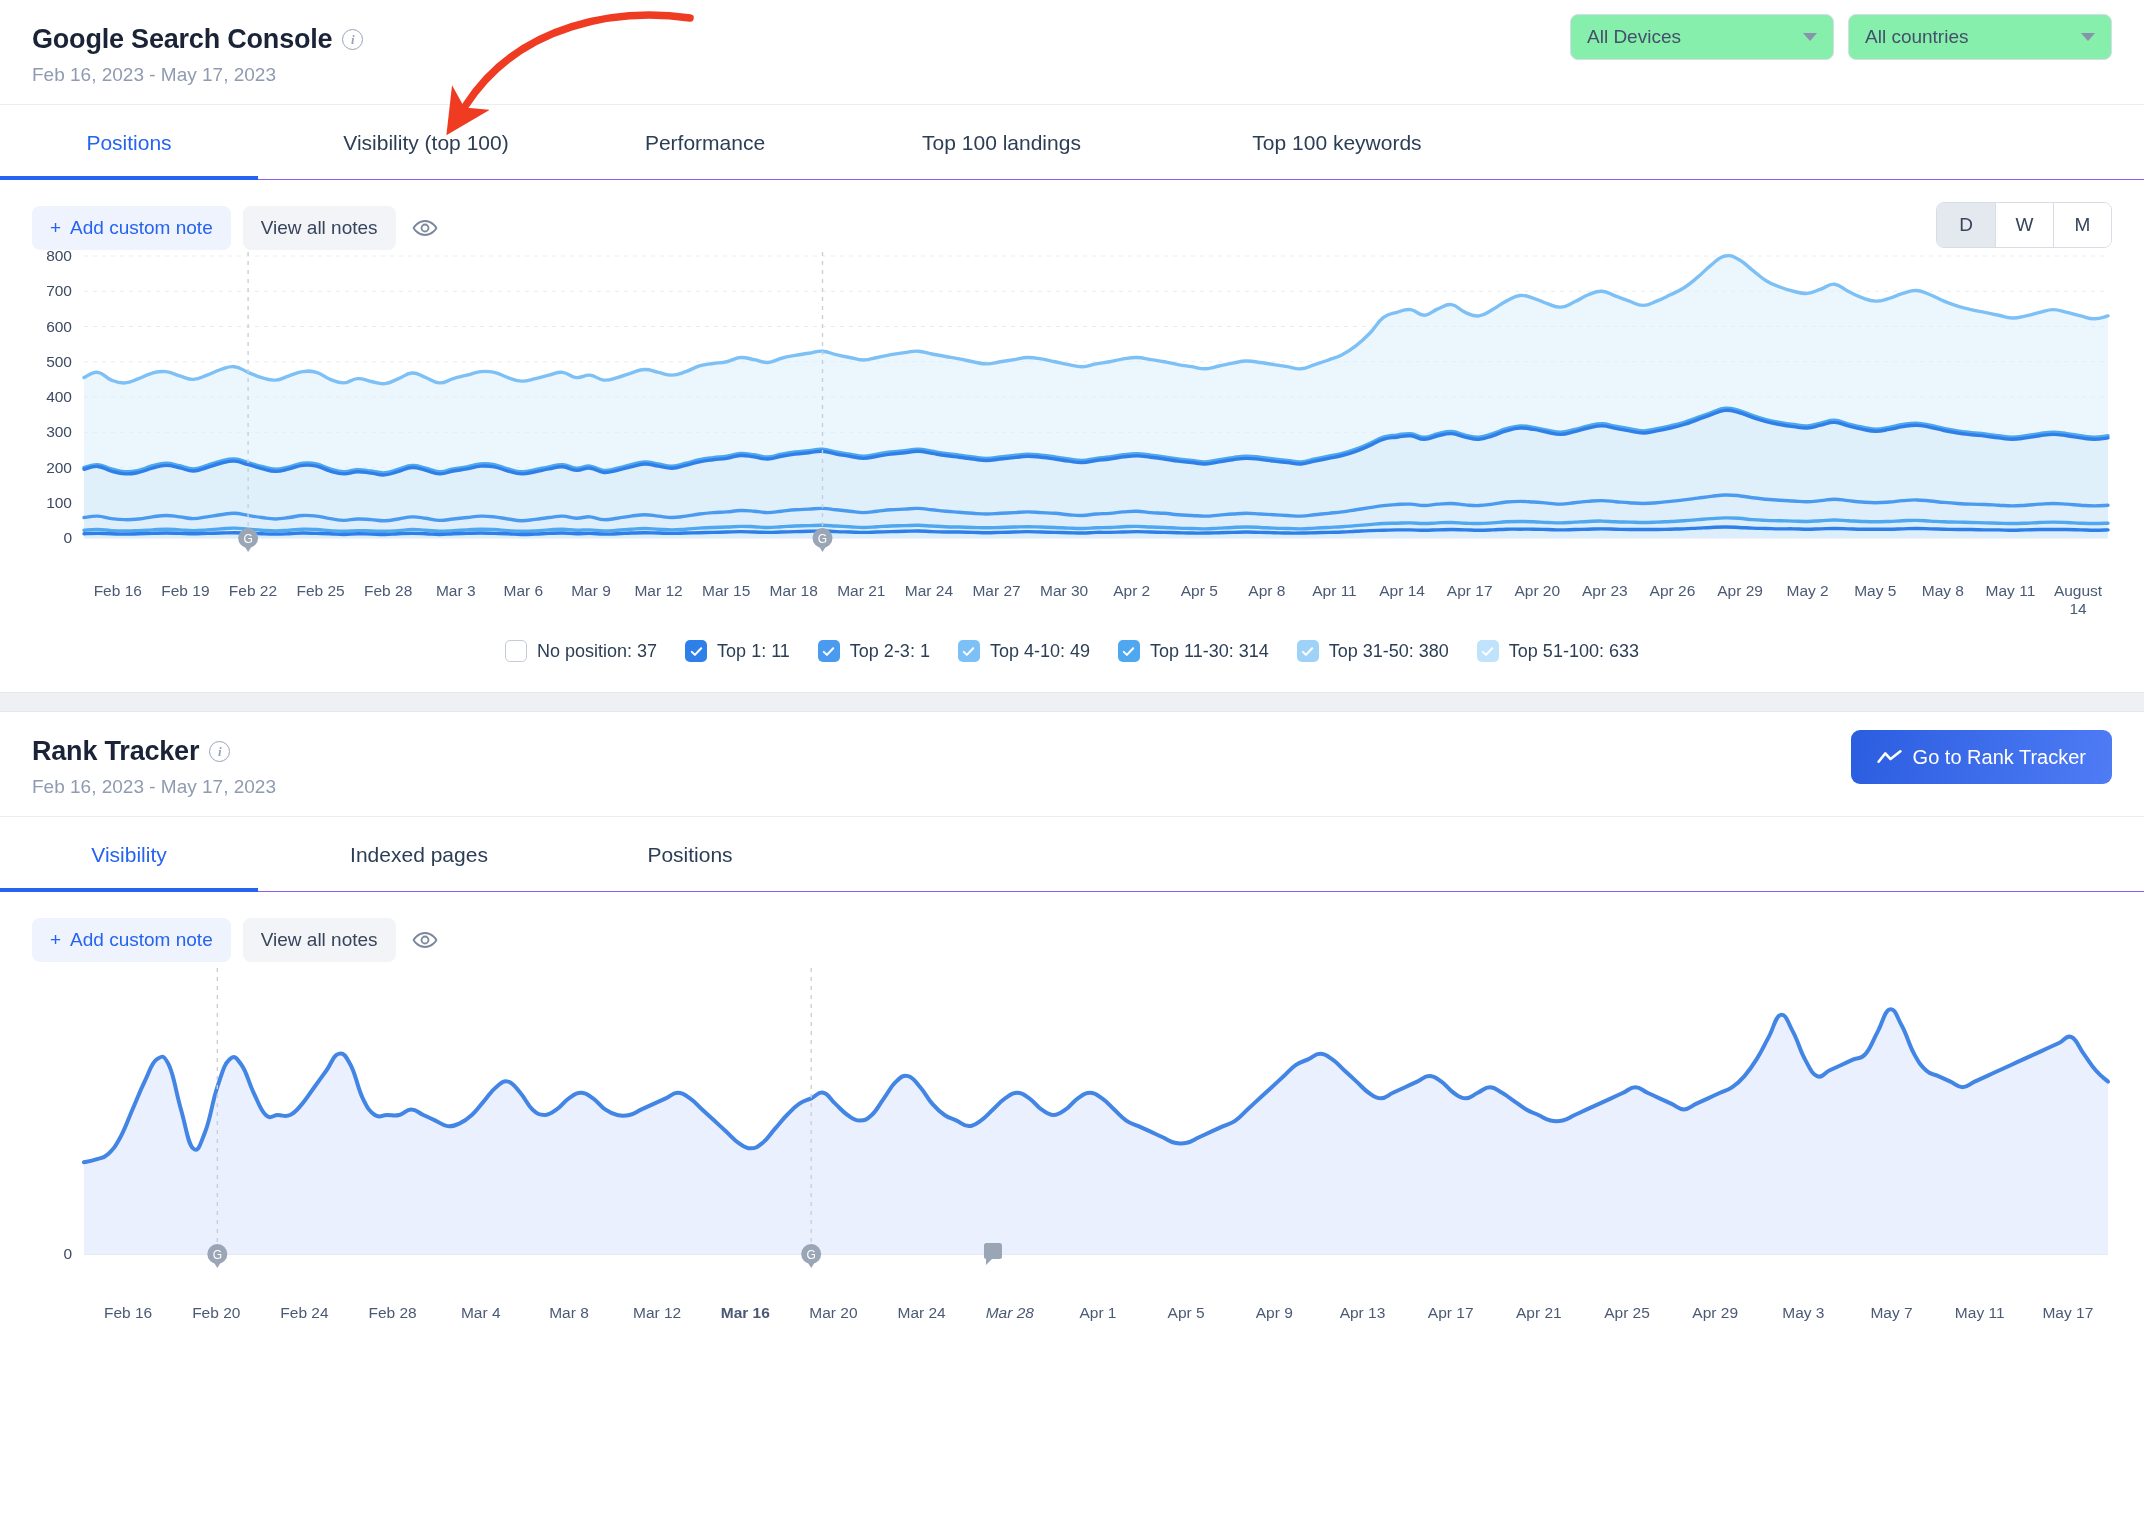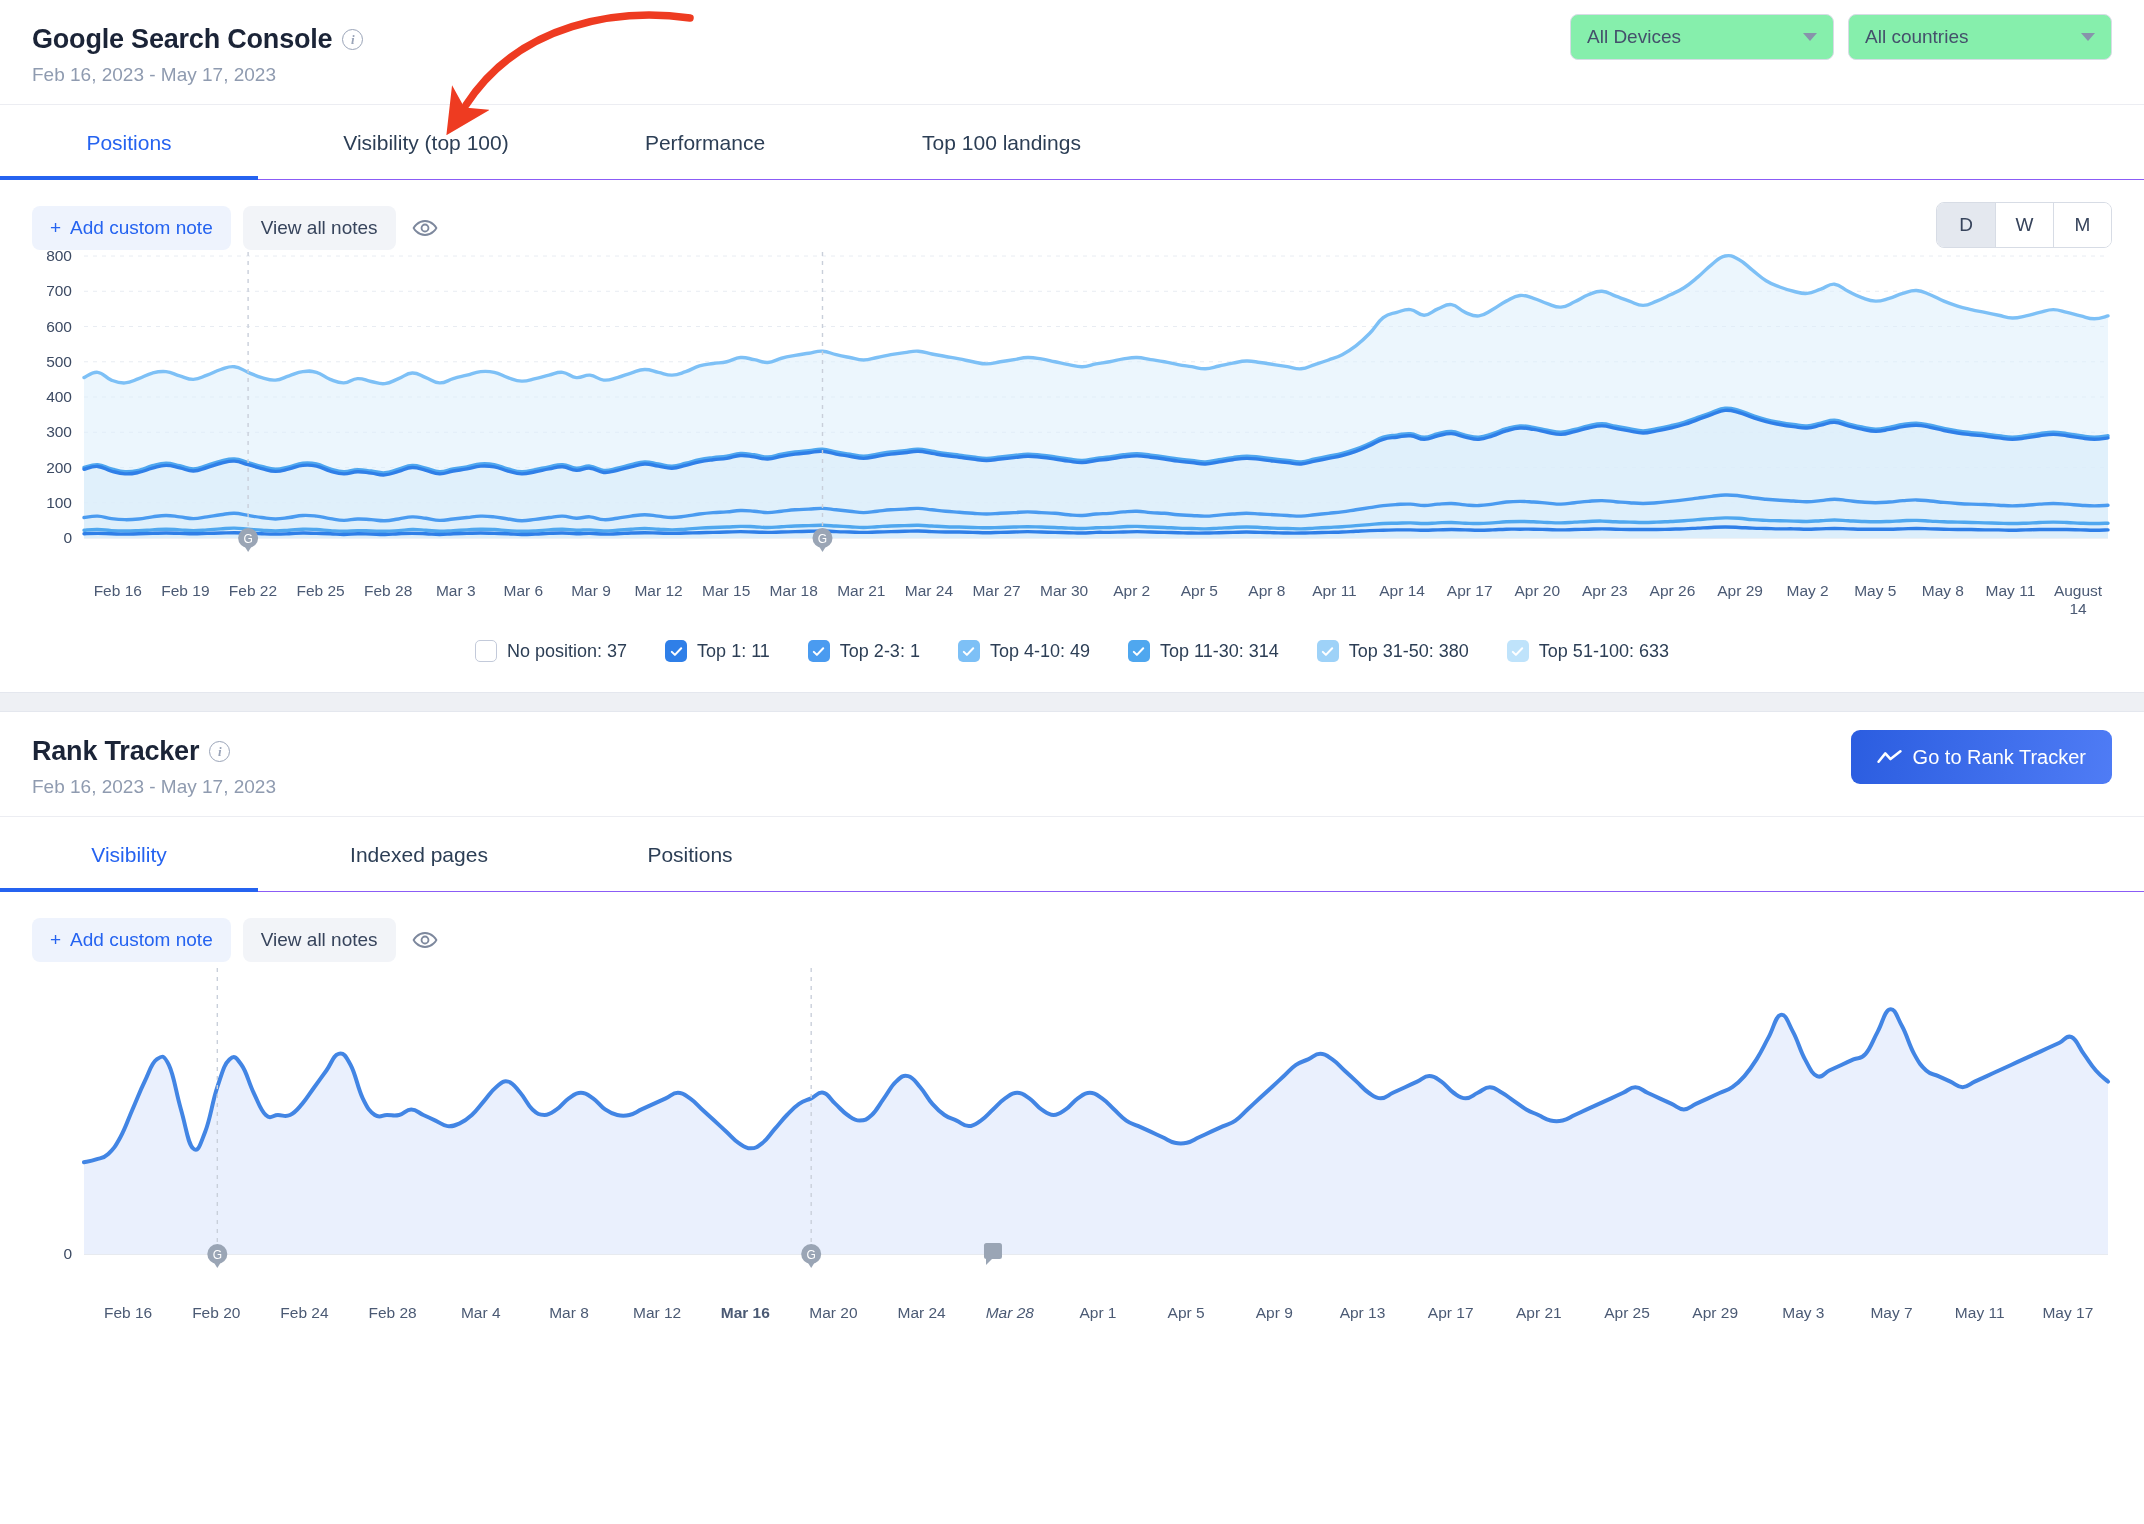--- a/index.html
+++ b/index.html
@@ -76,21 +76,21 @@
   .dwm div.sel { background:#e4e8ef; }
 
   
   .chart-wrap { position:relative; padding:0 32px; }
   svg.chart { display:block; width:100%; }
 
   .axis-x { display:flex; padding:0 0 0 0; }
   .axis-x span { font-size:15.5px; color:#4b5a74; text-align:center; }
 
   
-  .legend { display:flex; justify-content:center; align-items:center; gap:38px; padding:22px 0 30px 0; }
+  .legend { display:flex; justify-content:center; align-items:center; gap:28px; padding:22px 0 30px 0; }
   .legend-item { display:flex; align-items:center; gap:10px; font-size:18px; color:#2c3e55; cursor:pointer; }
   .cbox { width:22px; height:22px; border-radius:5px; display:flex; align-items:center; justify-content:center; }
   .cbox.empty { border:1.6px solid #c3cada; background:#fff; }
   .cbox svg { width:15px; height:15px; }
 
   .divider-thick { height:20px; background:#eef0f4; border-top:1px solid #e4e7ee; border-bottom:1px solid #e4e7ee; }
 
   .btn-primary {
     position:absolute; right:32px; top:18px;
     height:54px; padding:0 26px; border-radius:9px; border:none; cursor:pointer;
@@ -124,20 +124,21 @@
         <span class="select-caret"></span>
       </div>
     </div>
   </div>
 
   <div class="tabs">
     <div class="tab active" style="width:258px">Positions</div>
     <div class="tab" style="width:240px">Visibility (top 100)</div>
     <div class="tab" style="width:222px">Performance</div>
     <div class="tab" style="width:275px">Top 100 landings</div>
+    <div class="tab" style="width:300px">Top 100 keywords</div>
   </div>
 
   <div class="note-bar">
     <button class="btn-soft">
       <span>+</span>
       <span>Add custom note</span>
     </button>
     <button class="btn-grey">View all notes</button>
     <span class="eye-btn">
       <svg viewBox="0 0 24 24" width="26" height="26" fill="none" stroke="#7d889d" stroke-width="1.7">

